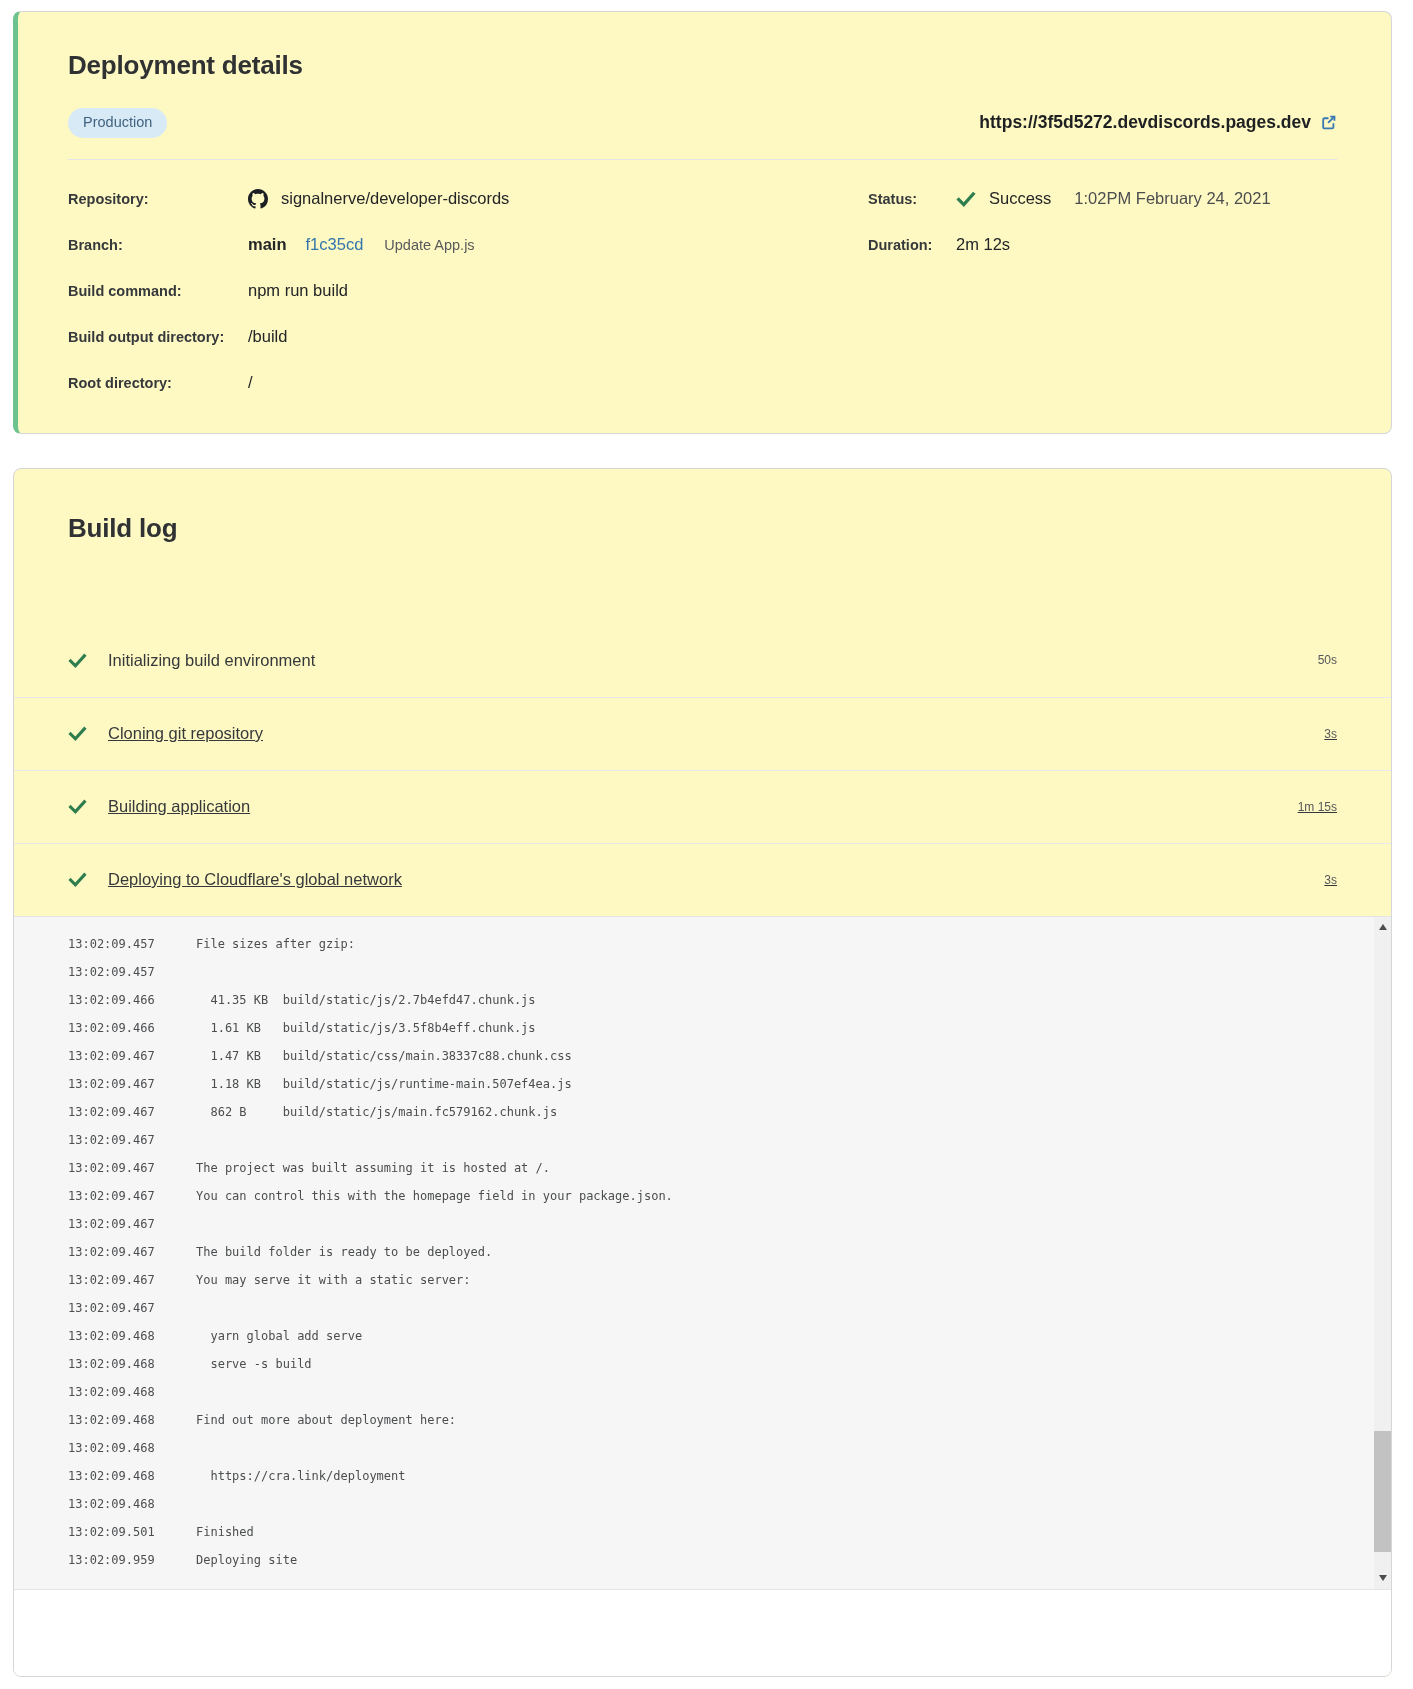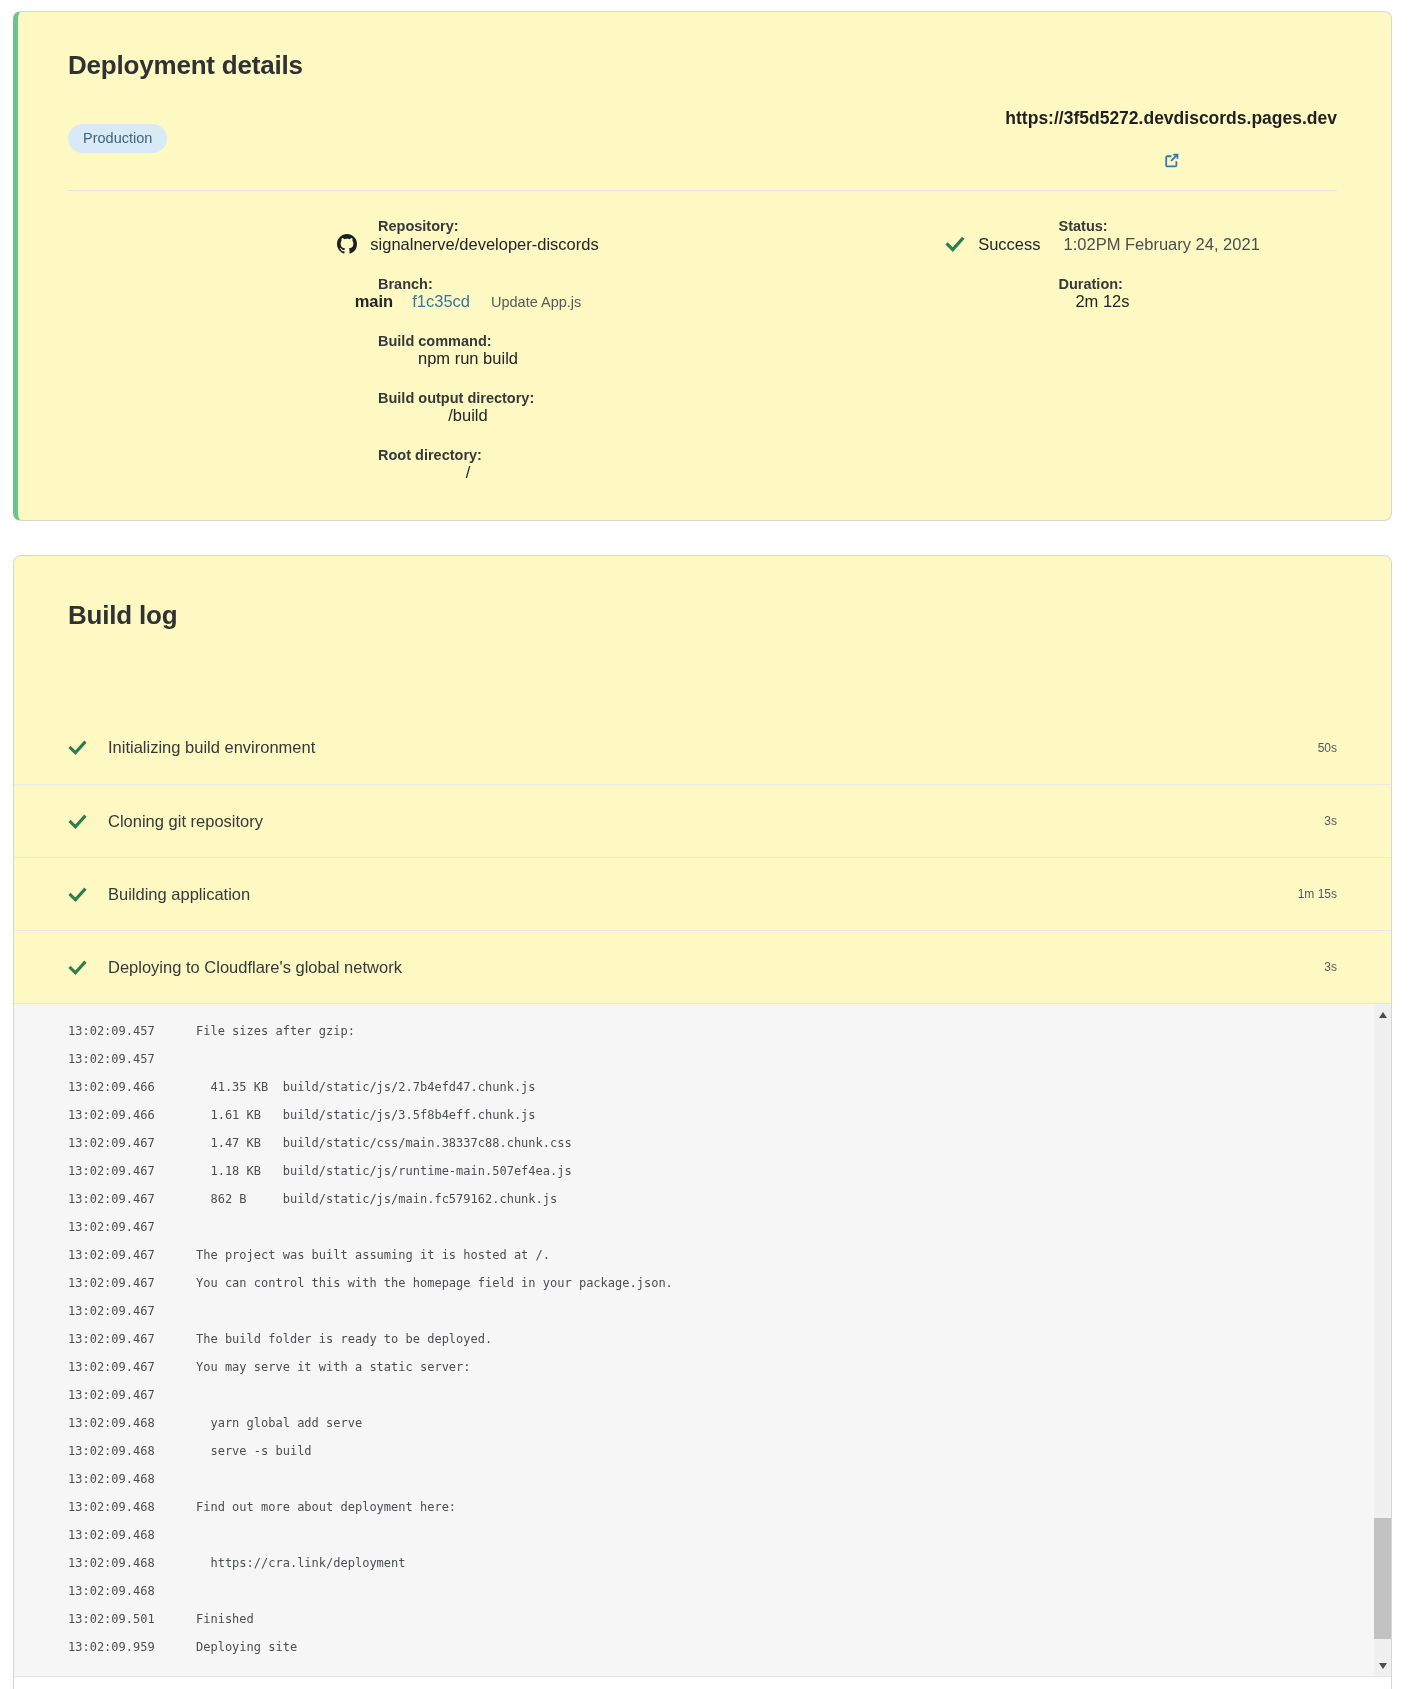--- a/index.html
+++ b/index.html
@@ -38,35 +38,35 @@
   }
   .badge {
     background: var(--badge-bg, #d9eaf7);
     color: var(--badge-text, #41637f);
     font-size: 14.5px;
     line-height: 1;
     padding: 7px 15px 8px;
     border-radius: 15px;
     display: inline-block;
   }
-  .url-wrap { display: flex; align-items: center; gap: 23px; flex-direction: column; }
+  .url-wrap { display: flex; align-items: center; gap: 9px; }
   .url {
     font-size: 17.5px;
     font-weight: 600;
     color: #1e2022;
     text-decoration: none;
   }
   .ext-icon svg { display: block; }
 
   .divider { border: 0; border-top: 1px solid #e4e5e6; margin: 21px 0 0 0; }
 
   .details { display: flex; padding-top: 27px; }
   .d-left { width: 800px; flex: none; }
   .d-right { flex: 1; }
-  .d-row { display: flex; align-items: center; min-height: 24px; margin-bottom: 22px; flex-direction: column; }
+  .d-row { display: flex; align-items: center; min-height: 24px; margin-bottom: 22px; }
   .d-label {
     width: 180px; flex: none;
     font-size: 14.5px; font-weight: 700; color: #36393b;
   }
   .d-right .d-label { width: 88px; }
   .d-value {
     font-size: 16.5px; color: #232527;
     display: flex; align-items: center; gap: 13px;
   }
   .gh-icon svg { display: block; }
@@ -77,21 +77,21 @@
   .check-icon svg { display: block; }
 
   .card-log { padding: 44px 0 0 0; overflow: hidden; }
   .card-log .card-title { margin-left: 54px; }
   .steps { margin-top: 80px; }
   .step-row {
     display: flex; align-items: center;
     height: 73px; padding: 0 54px;
     cursor: pointer;
   }
-  .step-row + .step-row { border-top: 1px solid #e7e8e9; }
+  .step-row + .step-row { border-top: 1px solid #e7e8e9; text-decoration: underline; }
   .step-label { font-size: 16.5px; color: #36393b; margin-left: 21px; }
   .step-duration { margin-left: auto; font-size: 12px; color: #55575a; }
 
   .log-pane {
     position: relative;
     background: #f6f6f6;
     border-top: 1px solid #e3e4e5;
     border-bottom: 1px solid #e3e4e5;
     padding: 13px 40px 15px 54px;
     font-family: "DejaVu Sans Mono", "Liberation Mono", monospace;

